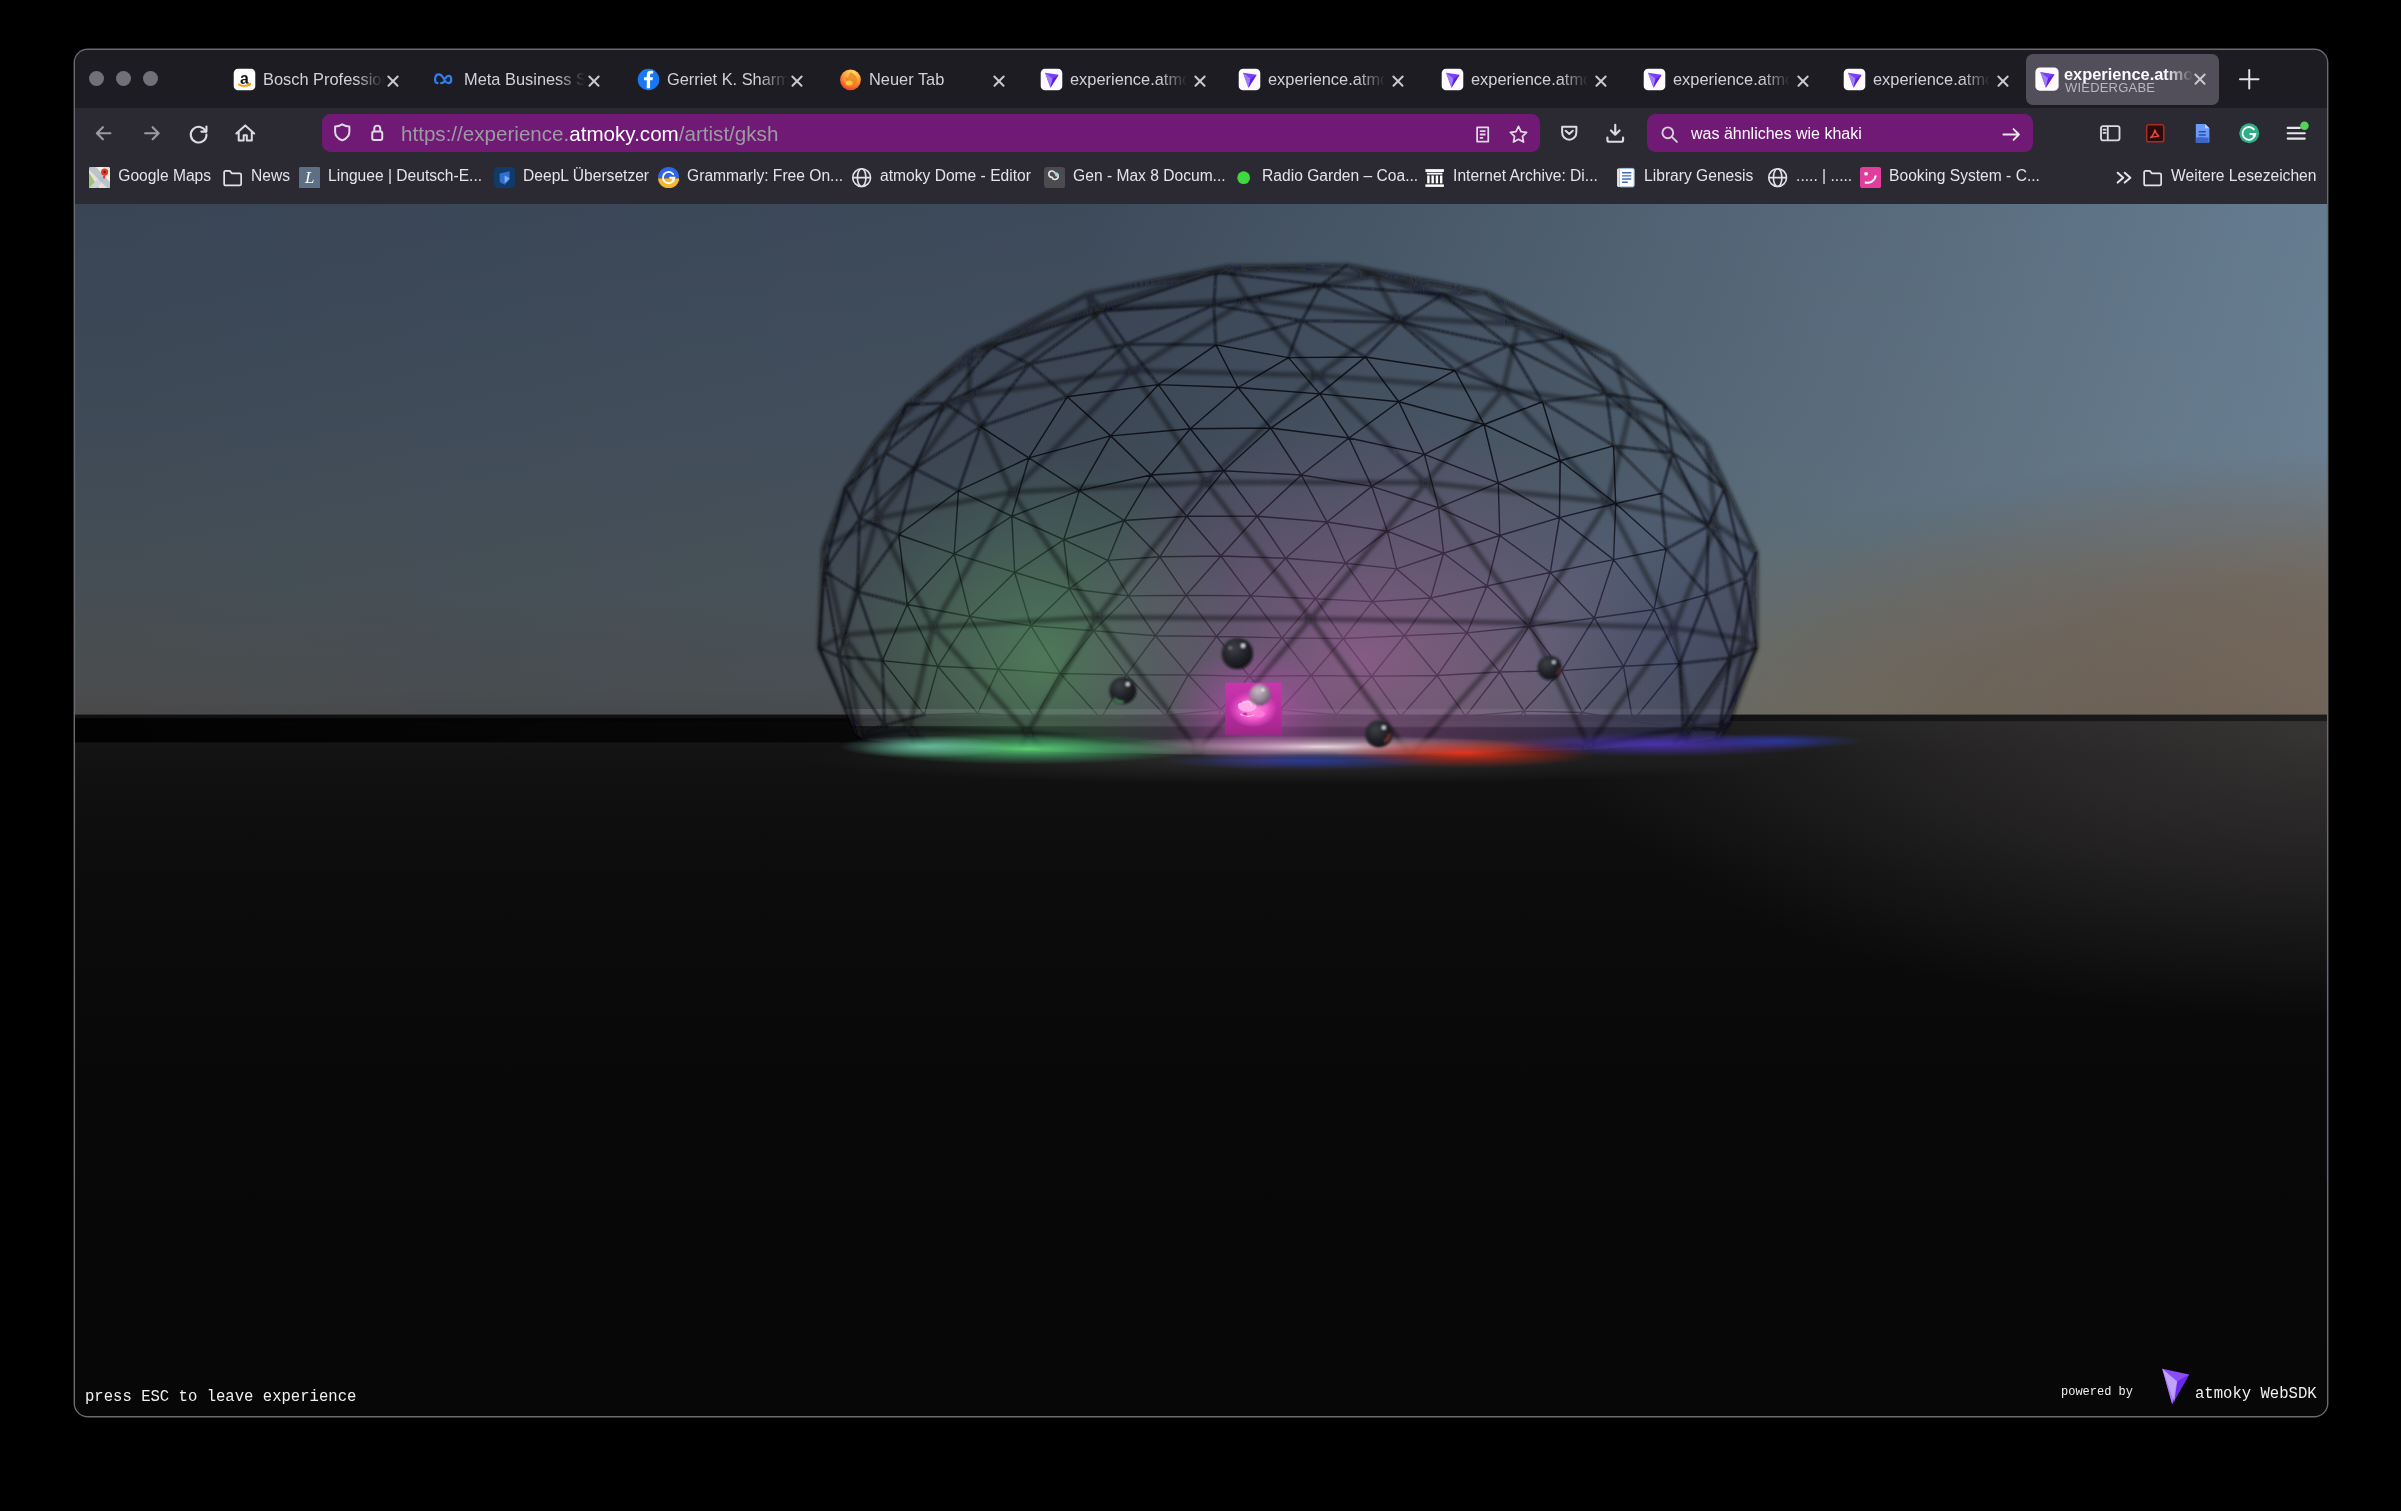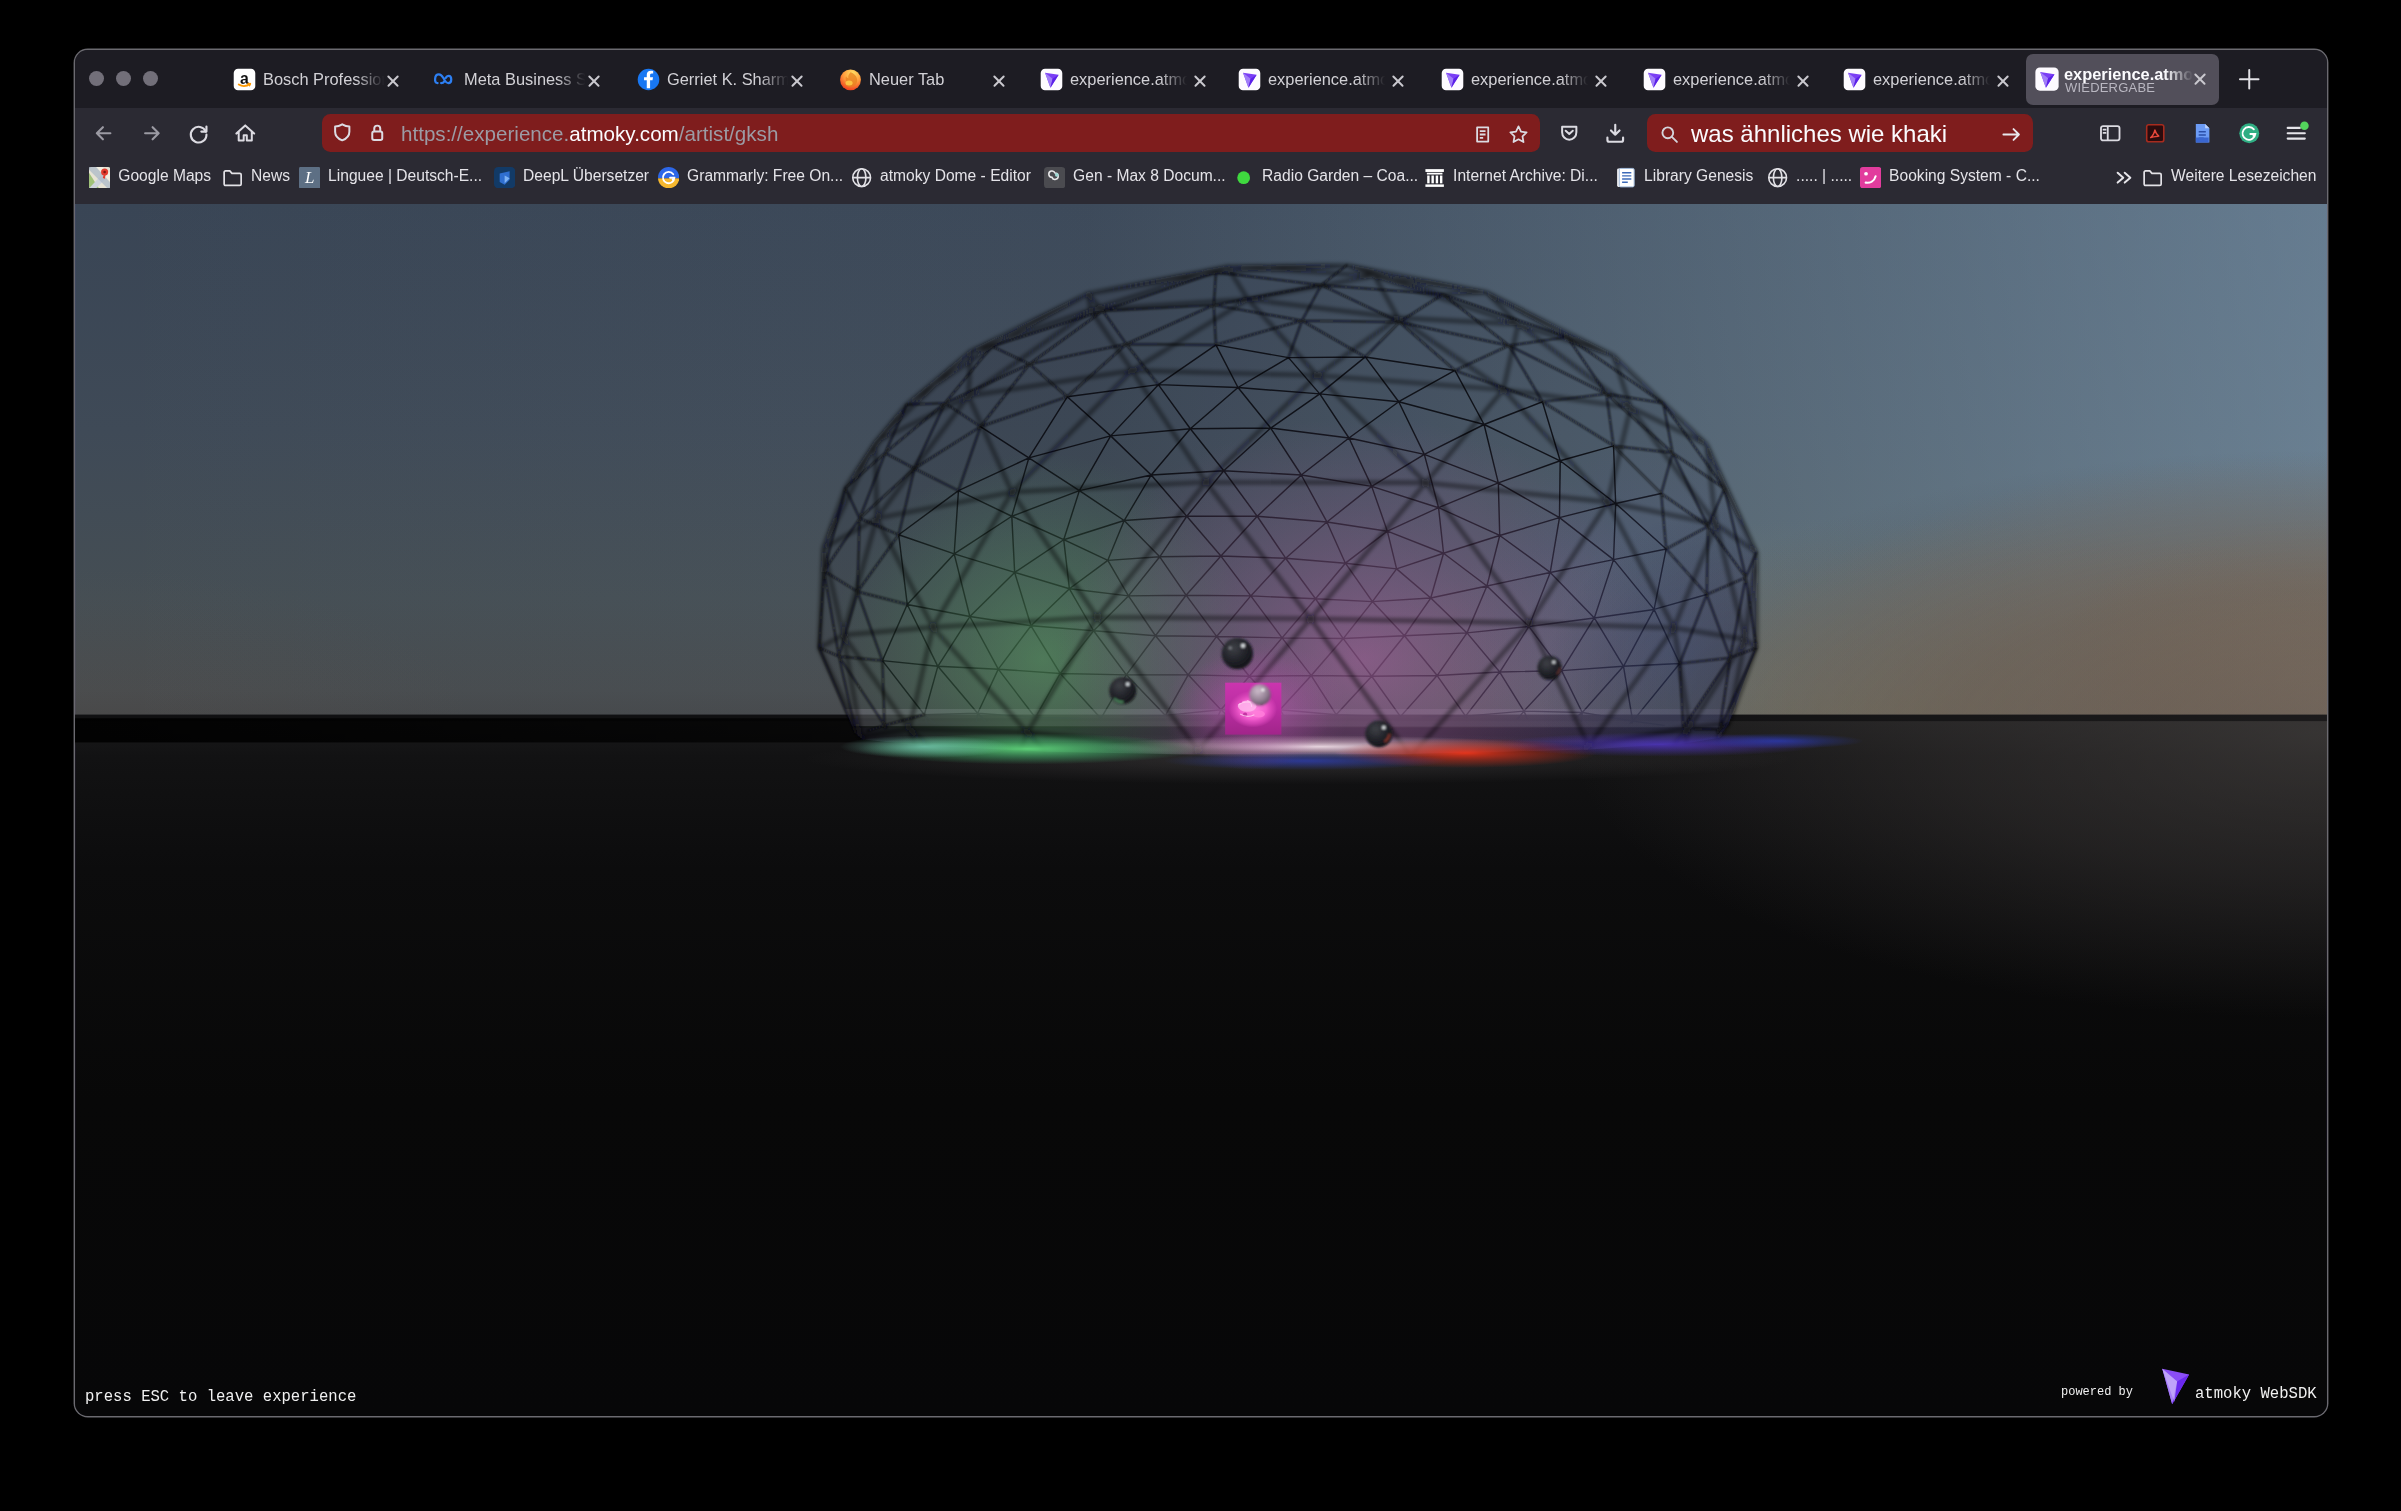--- a/index.html
+++ b/index.html
@@ -10,21 +10,21 @@
 .tab .ttl{position:absolute;left:44px;top:14.2px;width:125px;height:23px;font-size:16.4px;line-height:23px;color:#d2d1d6;white-space:nowrap;overflow:hidden;-webkit-mask-image:linear-gradient(to right,#000 74%,transparent 97%)}
 .x{position:absolute;width:21.3px;height:21.3px}
 .x:before,.x:after{content:"";position:absolute;left:50%;top:50%;width:15px;height:1.8px;background:#c9c8ce;border-radius:1.4px}
 .x:before{transform:translate(-50%,-50%) rotate(45deg)}
 .x:after{transform:translate(-50%,-50%) rotate(-45deg)}
 #activetab{position:absolute;left:1951px;top:4.3px;height:51px;width:193px;background:#524f5a;border-radius:7.1px}
 #navbar{position:absolute;left:0;top:58px;width:100%;height:51px;background:#2b2a33}
 #bookbar{position:absolute;left:0;top:110px;width:100%;height:44px;background:#2b2a33}
 .bm{position:absolute;top:7.1px;height:21.3px;display:flex;align-items:flex-start;font-size:15.6px;color:#e4e3e8;white-space:nowrap}
 #content{position:absolute;left:0;top:154px;width:2252px;height:976px;background:#8b5cf6}
-.urlf{position:absolute;top:6.4px;height:38px;background:#7f1d1d;border-radius:8.5px}
+.urlf{position:absolute;top:6.4px;height:38px;background:#701a75;border-radius:8.5px}
 .mono{font-family:"Liberation Mono",monospace;color:#f1f1f1}
 .nico{position:absolute;top:11.4px;width:28.5px;height:28.5px}
 </style></head><body>
 <div id="win">
 <div id="tabbar">
 <div class="tl" style="left:14.2px"></div>
 <div class="tl" style="left:41px"></div>
 <div class="tl" style="left:68px"></div>
 <div class="tab" style="left:144px">
  <svg class="fav" viewBox="0 0 32 32">
@@ -172,21 +172,21 @@
       </svg>
 <svg class="nico" style="left:1526px" viewBox="0 0 40 40">
         <path d="M20 8v14M20 22l-6-6M20 22l6-6" fill="none" stroke="#dcdbe2" stroke-width="3" stroke-linecap="round" stroke-linejoin="round"></path>
         <path d="M9 26v3.5c0 1.4 1.1 2.5 2.5 2.5h17c1.4 0 2.5-1.1 2.5-2.5V26" fill="none" stroke="#dcdbe2" stroke-width="3" stroke-linecap="round"></path>
       </svg>
 <div class="urlf" style="left:1572px;width:386px">
  <svg style="position:absolute;left:9.2px;top:6.4px;width:27px;height:27px" viewBox="0 0 40 40">
           <circle cx="17.5" cy="17.5" r="8" fill="none" stroke="#d4d3da" stroke-width="2.8"></circle>
           <path d="M23.5 23.5L31 31" stroke="#d4d3da" stroke-width="2.8" stroke-linecap="round"></path>
         </svg>
- <div style="position:absolute;left:44px;top:7.8px;font-size:24px;line-height:23px;color:#fbfbfe;white-space:nowrap">was ähnliches wie khaki</div>
+ <div style="position:absolute;left:44px;top:7.8px;font-size:16px;line-height:23px;color:#fbfbfe;white-space:nowrap">was ähnliches wie khaki</div>
  <svg style="position:absolute;left:351px;top:6.4px;width:27px;height:27px" viewBox="0 0 40 40">
           <path d="M8 20h23M31 20l-8-8M31 20l-8 8" fill="none" stroke="#e8e7ec" stroke-width="2.8" stroke-linecap="round" stroke-linejoin="round"></path>
         </svg>
 </div>
 <svg class="nico" style="left:2021px" viewBox="0 0 40 40">
         <rect x="7" y="10" width="26" height="20" rx="3" fill="none" stroke="#dcdbe2" stroke-width="2.6"></rect>
         <path d="M16.5 10v20" stroke="#dcdbe2" stroke-width="2.6"></path>
         <path d="M10.5 15h3M10.5 19.5h3" stroke="#dcdbe2" stroke-width="2.4" stroke-linecap="round"></path>
       </svg>
 <svg class="nico" style="left:2066px" viewBox="0 0 40 40">

